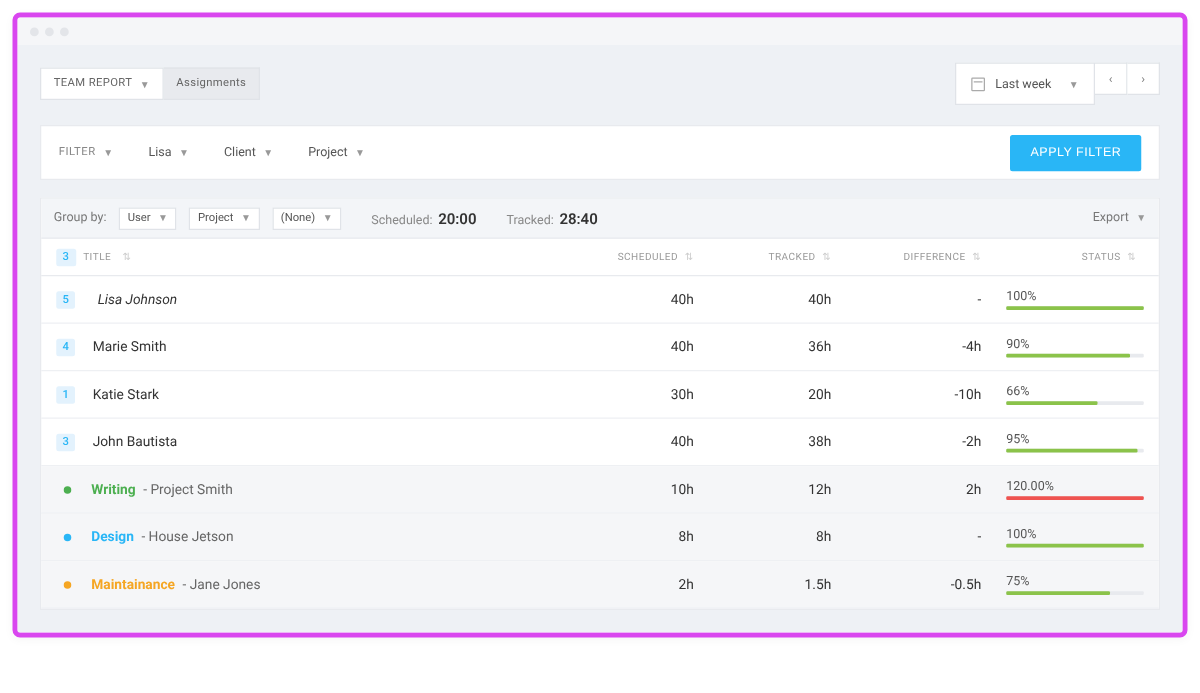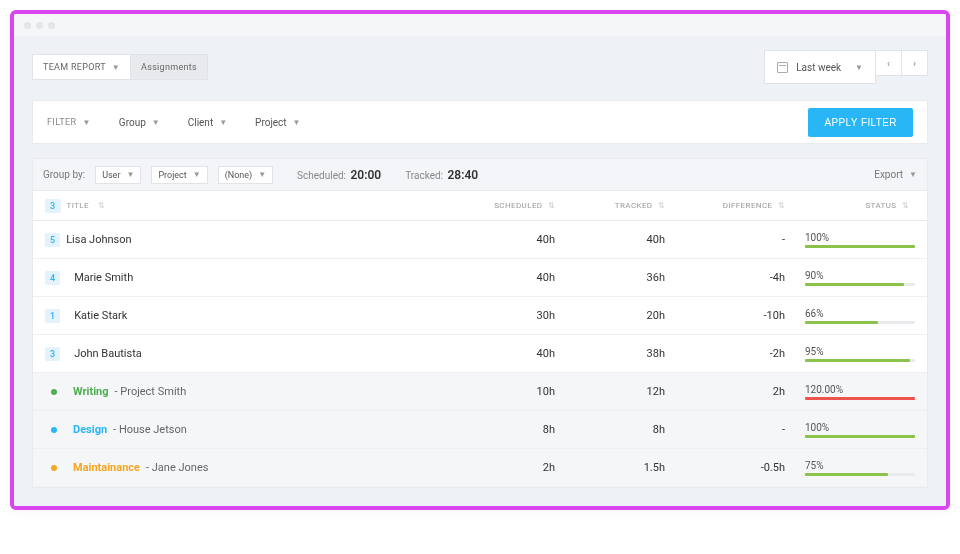--- a/index.html
+++ b/index.html
@@ -84,21 +84,21 @@
         </div>
       </div>
     </div>
 
     <div class="filterbar">
       <div class="filter-item lbl">
         <span>FILTER</span>
         <span class="caret">▼</span>
       </div>
       <div class="filter-item">
-        <span>Group</span>
+        <span>Lisa</span>
         <span class="caret">▼</span>
       </div>
       <div class="filter-item">
         <span>Client</span>
         <span class="caret">▼</span>
       </div>
       <div class="filter-item">
         <span>Project</span>
         <span class="caret">▼</span>
       </div>
@@ -156,21 +156,21 @@
         <div class="col-status">
           <span>STATUS</span>
           <span class="sort">⇅</span>
         </div>
       </div>
 
       <div id="rows">
           <div class="row">
             <div class="col-title">
               <span class="badge">5</span>
-              <span style="margin-left: 0;">Lisa Johnson</span>
+              <span style="margin-left: 12px; font-style: italic;">Lisa Johnson</span>
             </div>
             <div class="col-sched">40h</div>
             <div class="col-tracked">40h</div>
             <div class="col-diff">-</div>
             <div class="status-cell">
               <span class="status-label">100%</span>
               <div class="bar">
                 <div class="bar-fill" style="width: 100%; background: rgb(139, 195, 74);"></div>
               </div>
             </div>

